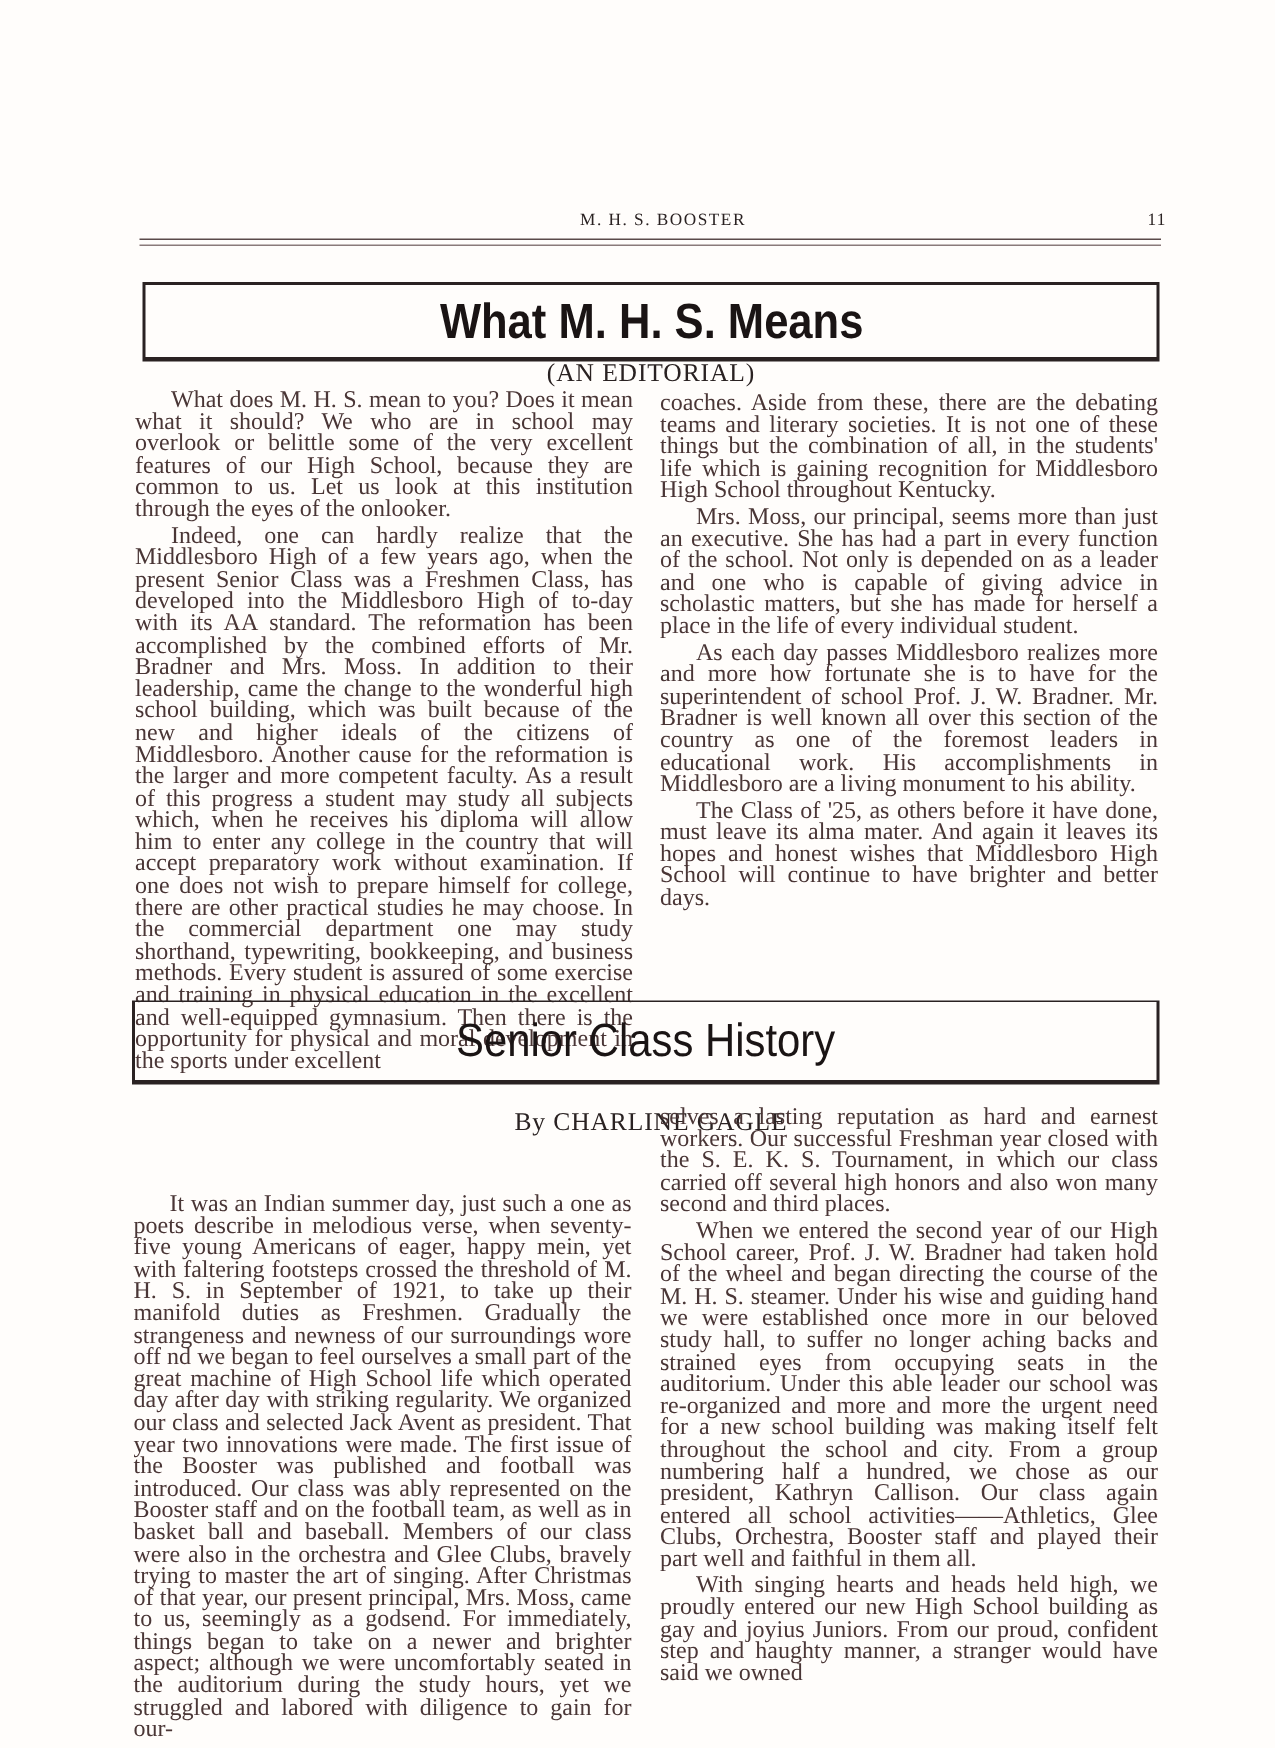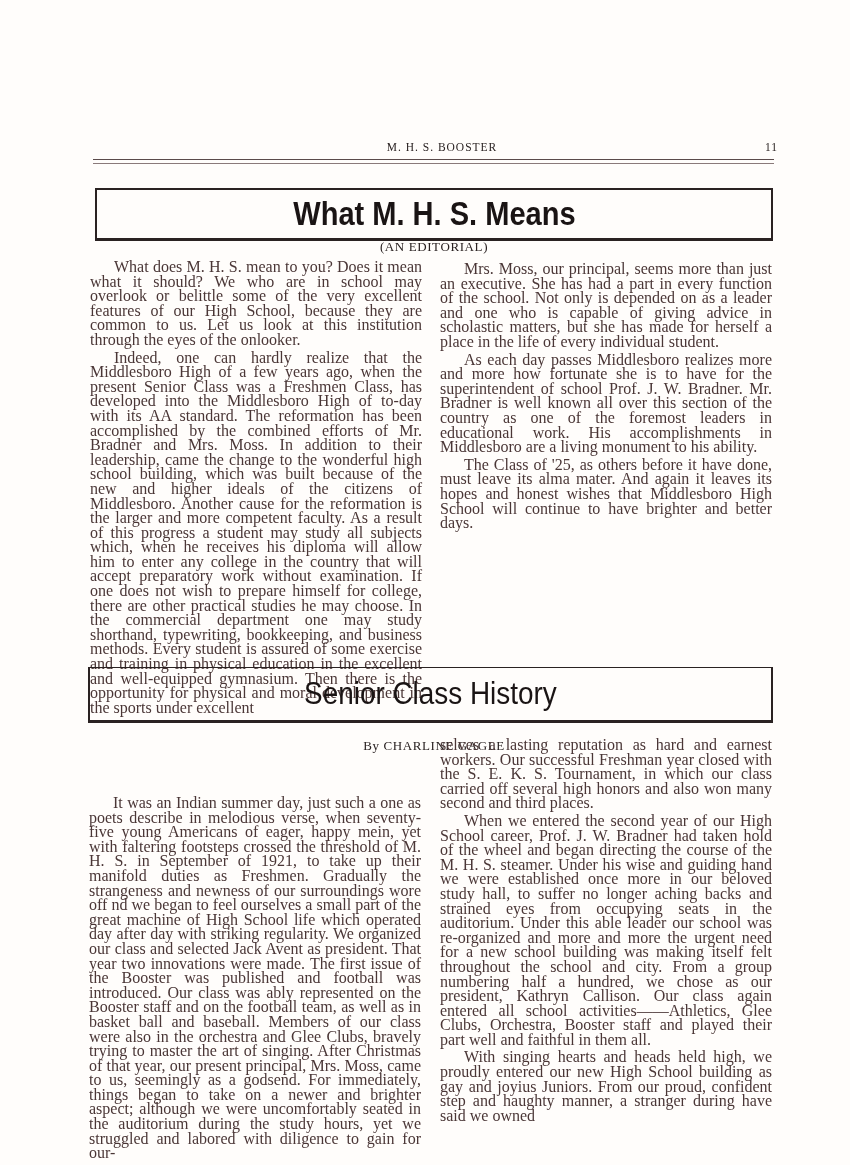--- a/index.html
+++ b/index.html
@@ -27,21 +27,21 @@
   .title-box span {
     font-family: "Liberation Sans", "DejaVu Sans", sans-serif;
     font-weight: bold; color: #1a1414; font-stretch: condensed;
   }
   #box1 { left: 95px; top: 188px; width: 674px; height: 48px; }
   #box1 span { font-size: 33px; transform: scaleX(0.88); }
   #box2 { left: 88px; top: 667px; width: 681px; height: 52px; border-top-width: 1.5px; }
   #box2 span { font-size: 31px; font-weight: normal; transform: scaleX(0.9); color: #1a1414; }
   .subhead {
     position: absolute; left: 95px; width: 678px; text-align: center;
-    font-size: 13px; letter-spacing: 0.6px; color: #2a2222;
+    font-size: 17px; letter-spacing: 0.6px; color: #2a2222;
   }
   .col {
     position: absolute; width: 332px;
     font-size: 16px; line-height: 14.6px; text-align: justify;
     color: #4a3636;
   }
   .col p { margin: 0 0 3px 0; text-indent: 24px; }
   .col p.cont { text-indent: 0; }
   #ed-left { left: 90px; top: 260px; }
   #ed-right { left: 440px; top: 262px; }
@@ -60,30 +60,31 @@
 <div class="title-box" id="box1">
   <span>What M. H. S. Means</span>
 </div>
 <div class="subhead" style="top:239px;">(AN EDITORIAL)</div>
 
 <div class="col" id="ed-left">
   <p>What does M. H. S. mean to you? Does it mean what it should? We who are in school may overlook or belittle some of the very excellent features of our High School, because they are common to us. Let us look at this institution through the eyes of the onlooker.</p>
   <p>Indeed, one can hardly realize that the Middlesboro High of a few years ago, when the present Senior Class was a Freshmen Class, has developed into the Middlesboro High of to-day with its AA standard. The reformation has been accomplished by the combined efforts of Mr. Bradner and Mrs. Moss. In addition to their leadership, came the change to the wonderful high school building, which was built because of the new and higher ideals of the citizens of Middlesboro. Another cause for the reformation is the larger and more competent faculty. As a result of this progress a student may study all subjects which, when he receives his diploma will allow him to enter any college in the country that will accept preparatory work without examination. If one does not wish to prepare himself for college, there are other practical studies he may choose. In the commercial department one may study shorthand, typewriting, bookkeeping, and business methods. Every student is assured of some exercise and training in physical education in the excellent and well-equipped gymnasium. Then there is the opportunity for physical and moral development in the sports under excellent</p>
 </div>
 <div class="col" id="ed-right">
+  <p class="cont">coaches. Aside from these, there are the debating teams and literary societies. It is not one of these things but the combination of all, in the students' life which is gaining recognition for Middlesboro High School throughout Kentucky.</p>
   <p>Mrs. Moss, our principal, seems more than just an executive. She has had a part in every function of the school. Not only is depended on as a leader and one who is capable of giving advice in scholastic matters, but she has made for herself a place in the life of every individual student.</p>
   <p>As each day passes Middlesboro realizes more and more how fortunate she is to have for the superintendent of school Prof. J. W. Bradner. Mr. Bradner is well known all over this section of the country as one of the foremost leaders in educational work. His accomplishments in Middlesboro are a living monument to his ability.</p>
   <p>The Class of '25, as others before it have done, must leave its alma mater. And again it leaves its hopes and honest wishes that Middlesboro High School will continue to have brighter and better days.</p>
 </div>
 
 <div class="title-box" id="box2">
   <span>Senior Class History</span>
 </div>
 <div class="subhead" style="top:738px;">By CHARLINE GAGLE</div>
 
 <div class="col" id="hist-left">
   <p>It was an Indian summer day, just such a one as poets describe in melodious verse, when seventy-five young Americans of eager, happy mein, yet with faltering footsteps crossed the threshold of M. H. S. in September of 1921, to take up their manifold duties as Freshmen. Gradually the strangeness and newness of our surroundings wore off nd we began to feel ourselves a small part of the great machine of High School life which operated day after day with striking regularity. We organized our class and selected Jack Avent as president. That year two innovations were made. The first issue of the Booster was published and football was introduced. Our class was ably represented on the Booster staff and on the football team, as well as in basket ball and baseball. Members of our class were also in the orchestra and Glee Clubs, bravely trying to master the art of singing. After Christmas of that year, our present principal, Mrs. Moss, came to us, seemingly as a godsend. For immediately, things began to take on a newer and brighter aspect; although we were uncomfortably seated in the auditorium during the study hours, yet we struggled and labored with diligence to gain for our-</p>
 </div>
 <div class="col" id="hist-right">
   <p class="cont">selves a lasting reputation as hard and earnest workers. Our successful Freshman year closed with the S. E. K. S. Tournament, in which our class carried off several high honors and also won many second and third places.</p>
   <p>When we entered the second year of our High School career, Prof. J. W. Bradner had taken hold of the wheel and began directing the course of the M. H. S. steamer. Under his wise and guiding hand we were established once more in our beloved study hall, to suffer no longer aching backs and strained eyes from occupying seats in the auditorium. Under this able leader our school was re-organized and more and more the urgent need for a new school building was making itself felt throughout the school and city. From a group numbering half a hundred, we chose as our president, Kathryn Callison. Our class again entered all school activities——Athletics, Glee Clubs, Orchestra, Booster staff and played their part well and faithful in them all.</p>
-  <p>With singing hearts and heads held high, we proudly entered our new High School building as gay and joyius Juniors. From our proud, confident step and haughty manner, a stranger during have said we owned</p>
+  <p>With singing hearts and heads held high, we proudly entered our new High School building as gay and joyius Juniors. From our proud, confident step and haughty manner, a stranger would have said we owned</p>
 </div>
 
 </body></html>

